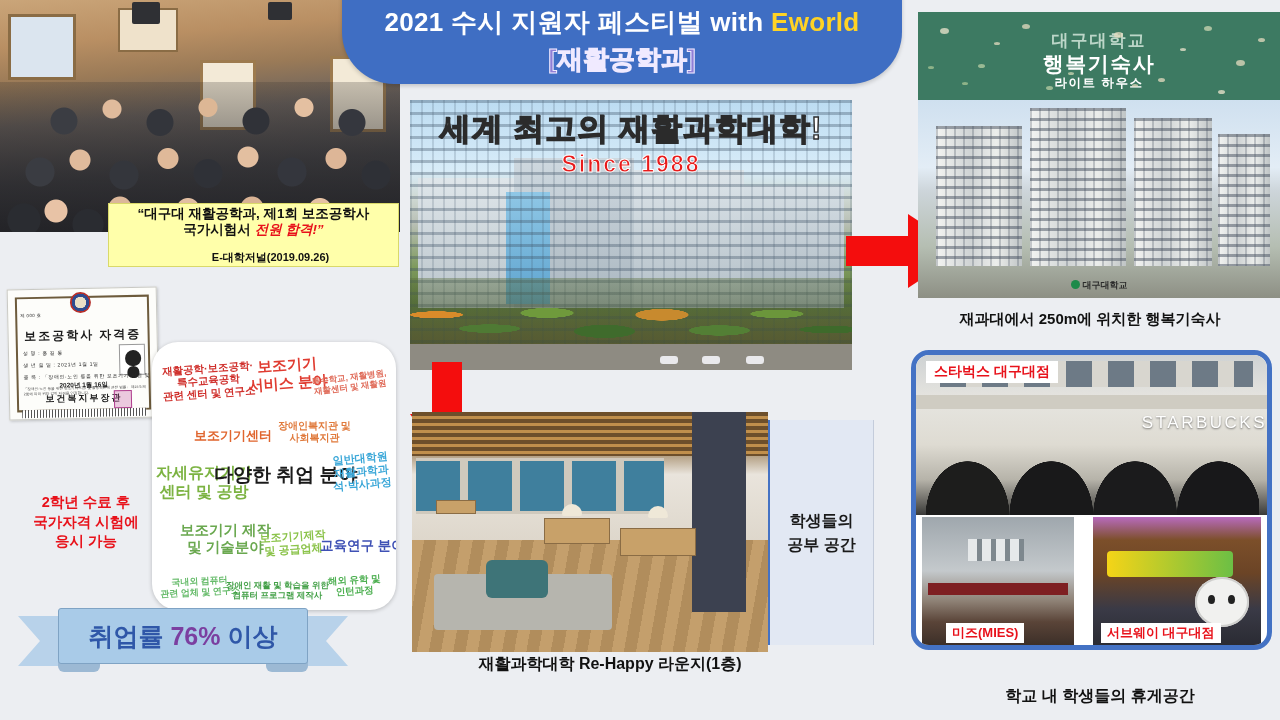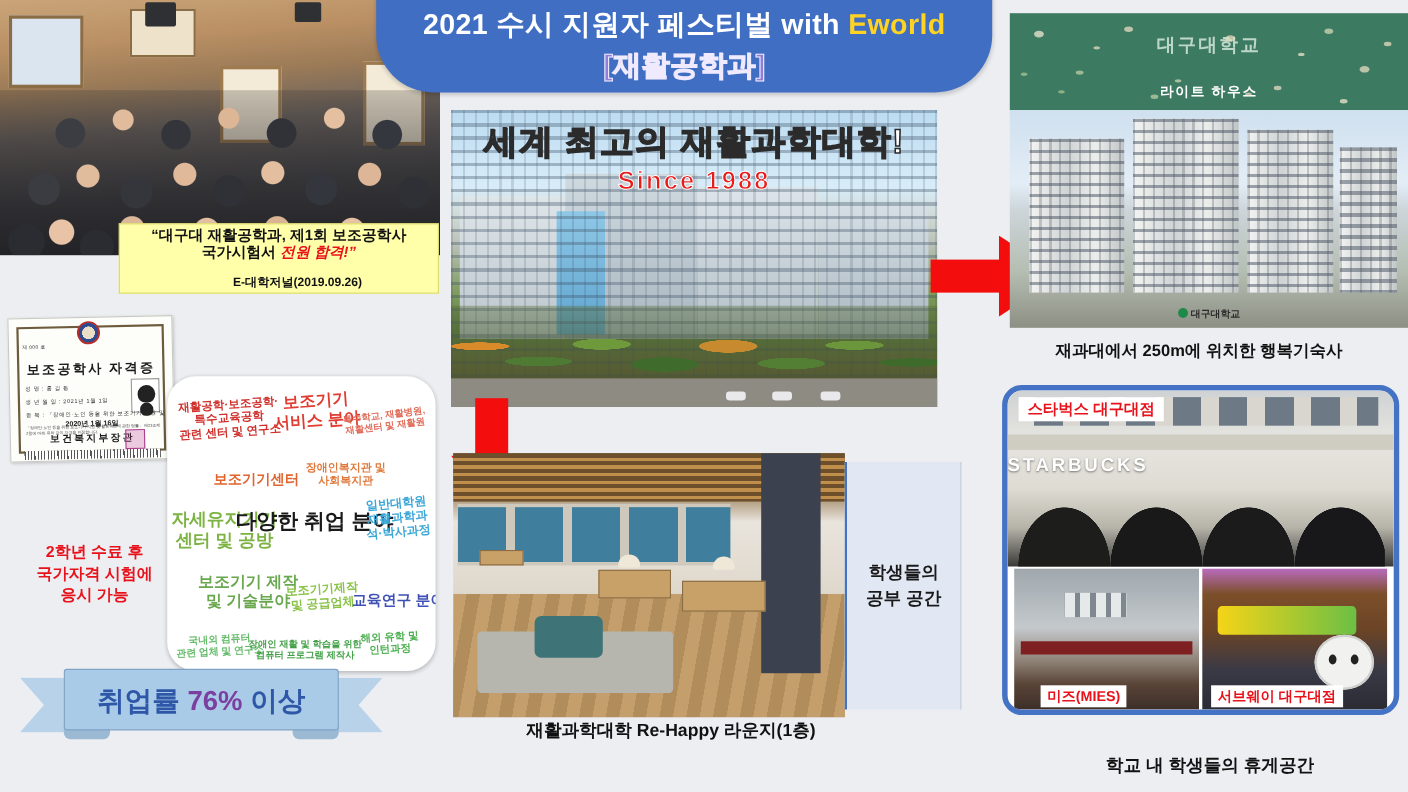--- a/index.html
+++ b/index.html
@@ -211,32 +211,32 @@
     font-size:15px; font-weight:bold; color:#111; }
 
   
   #rest-card { position:absolute; left:911px; top:350px; width:361px; height:300px;
     background:#ffffff; border:5px solid #4472c4; border-radius:18px; overflow:hidden; }
   #rest-card .sb { position:absolute; left:0; top:0; width:351px; height:160px;
     background:linear-gradient(180deg,#cfd2d3 0%,#e6e5e0 28%,#dedbd2 56%,#b6b3a9 78%,#3a3a38 100%); }
   #rest-card .sb .winrow{position:absolute;left:24px;top:6px;right:14px;height:26px;
     background:repeating-linear-gradient(90deg,#6d7a86 0 26px,#d8d6cf 26px 42px);}
   #rest-card .sb .band{position:absolute;left:0;right:0;top:40px;height:14px;background:#cfccc2;}
-  #rest-card .sb .brand{position:absolute;left:0;right:0;top:58px;text-align:left;font-size:17px;
-    font-weight:bold;color:#ffffff;letter-spacing:2.5px;text-shadow:0 1px 2px rgba(0,0,0,.5);}
+  #rest-card .sb .brand{position:absolute;left:0;right:0;top:58px;text-align:right;font-size:17px;
+    font-weight:normal;color:#ffffff;letter-spacing:2.5px;text-shadow:0 1px 2px rgba(0,0,0,.5);}
   #rest-card .sb .arches{position:absolute;left:8px;right:8px;bottom:0;height:78px;
     background:
       radial-gradient(ellipse 42px 54px at 13% 100%,#1d1d1c 0 99%,transparent 100%),
       radial-gradient(ellipse 42px 54px at 38% 100%,#19191a 0 99%,transparent 100%),
       radial-gradient(ellipse 42px 54px at 63% 100%,#1b1b1c 0 99%,transparent 100%),
       radial-gradient(ellipse 42px 54px at 88% 100%,#18181a 0 99%,transparent 100%);}
   #rest-card .sb-label { position:absolute; left:10px; top:6px; background:#ffffff;
     padding:2px 8px; font-size:14px; font-weight:bold; color:#e8121b; }
   #rest-card .mini { position:absolute; bottom:0; height:128px; overflow:hidden; }
-  #rest-card .mini.left { left:6px; width:168px;
+  #rest-card .mini.left { left:6px; width:152px;
     background:linear-gradient(180deg,#9fa7ad 0%,#c4c9cc 42%,#8d8074 66%,#5a4438 82%,#3c2f28 100%);margin-top:36px; }
   #rest-card .mini.left .bx{position:absolute;left:46px;top:22px;width:56px;height:22px;
     background:repeating-linear-gradient(90deg,#e6e9ea 0 9px,#7e888e 9px 14px);}
   #rest-card .mini.left .awn{position:absolute;left:6px;right:6px;top:66px;height:12px;background:#7e1f22;}
   #rest-card .mini.right { right:6px; width:168px;
     background:linear-gradient(180deg,#b86bbd 0%,#7c4f2a 18%,#6b4426 44%,#3a3a46 72%,#2a2b33 100%); }
   #rest-card .mini.right .sub{position:absolute;left:14px;top:34px;width:126px;height:26px;
     background:linear-gradient(90deg,#f5d417,#6cbf45);border-radius:4px;}
   #rest-card .mini.right .tiger{position:absolute;right:12px;bottom:18px;width:54px;height:50px;border-radius:50%;
     background:#f1f1ef;box-shadow:inset 0 0 0 2px #cfcfcd;}
@@ -380,20 +380,21 @@
     <div class="shaft"></div>
     <div class="head"></div>
   </div>
   <div class="arrow-down">
     <div class="shaft"></div>
     <div class="head"></div>
   </div>
 
   <div id="dorm-banner">
     <div class="t1">대구대학교</div>
+    <div class="t2">행복기숙사</div>
     <div class="t3">라이트 하우스</div>
   <div class="conf" style="left: 22px; top: 16px; width: 9px; height: 6px; background: rgb(239, 231, 207); opacity: 0.75;"></div>
       <div class="conf" style="left: 60px; top: 52px; width: 7px; height: 4px; background: rgb(185, 207, 166); opacity: 0.75;"></div>
       <div class="conf" style="left: 104px; top: 12px; width: 8px; height: 5px; background: rgb(230, 220, 192); opacity: 0.75;"></div>
       <div class="conf" style="left: 150px; top: 60px; width: 6px; height: 3px; background: rgb(207, 216, 180); opacity: 0.75;"></div>
       <div class="conf" style="left: 196px; top: 20px; width: 9px; height: 6px; background: rgb(230, 220, 192); opacity: 0.75;"></div>
       <div class="conf" style="left: 240px; top: 66px; width: 7px; height: 4px; background: rgb(230, 220, 192); opacity: 0.75;"></div>
       <div class="conf" style="left: 286px; top: 14px; width: 8px; height: 5px; background: rgb(207, 216, 180); opacity: 0.75;"></div>
       <div class="conf" style="left: 318px; top: 48px; width: 9px; height: 6px; background: rgb(230, 220, 192); opacity: 0.75;"></div>
       <div class="conf" style="left: 44px; top: 70px; width: 6px; height: 3px; background: rgb(169, 197, 150); opacity: 0.75;"></div>

